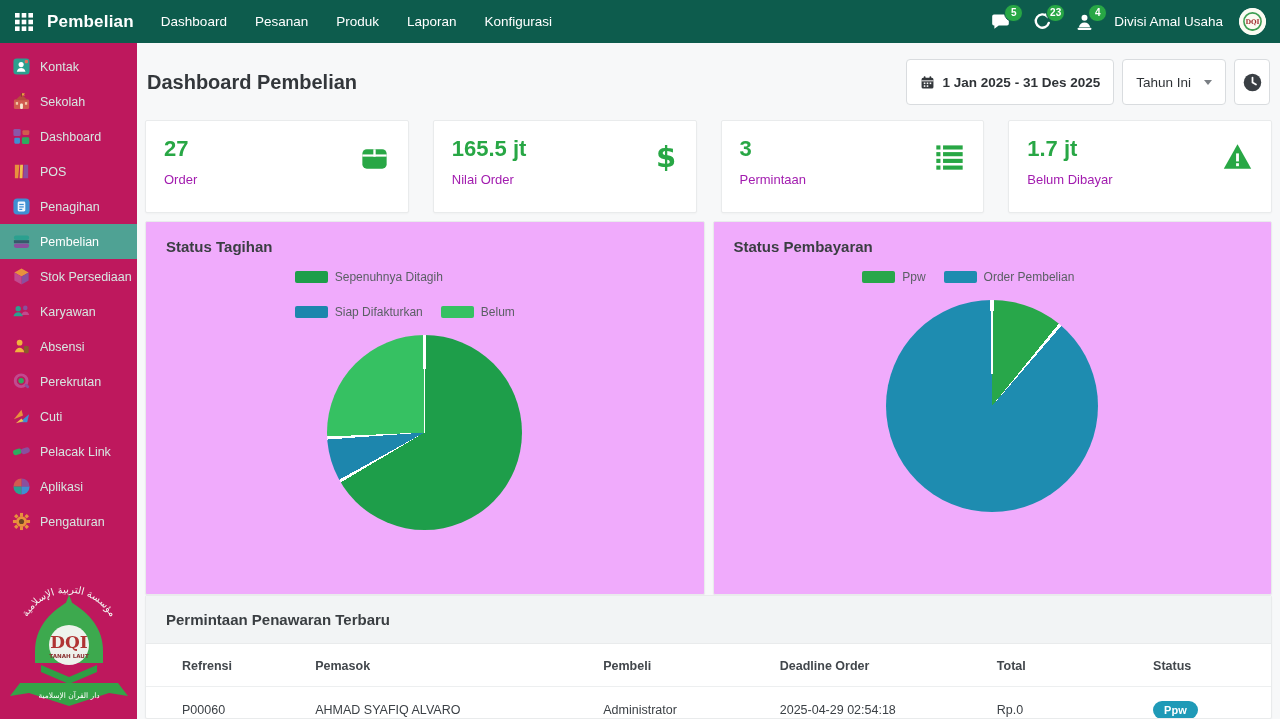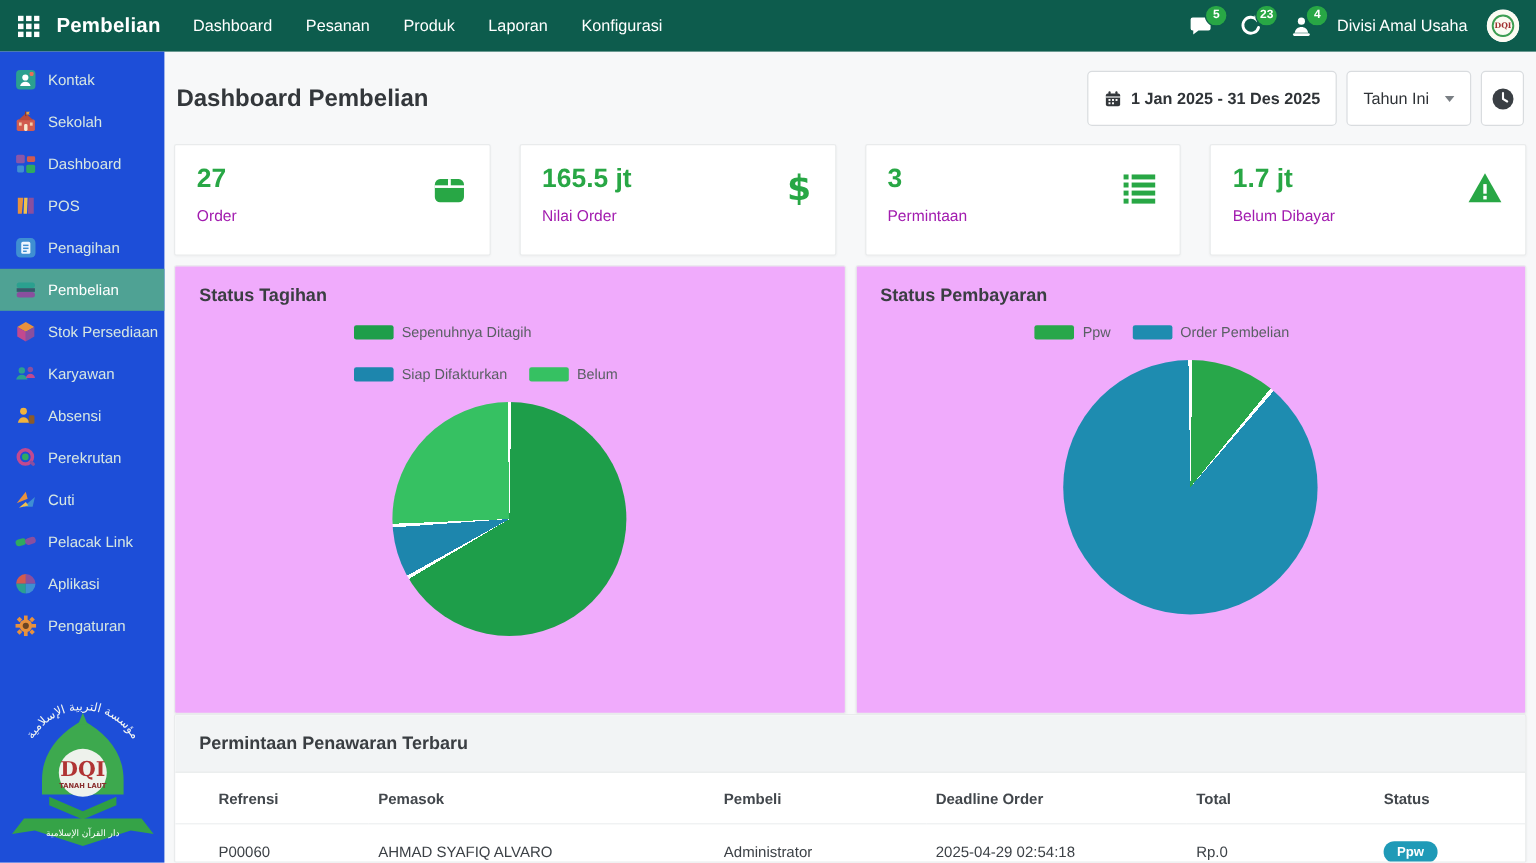--- a/index.html
+++ b/index.html
@@ -10,21 +10,21 @@
   .brand{font-size:17px;font-weight:600;margin:0 14px 0 9px;letter-spacing:.2px;white-space:nowrap}
   .menu{display:flex;gap:2px;list-style:none;margin:0;padding:0}
   .menu li{padding:7px 13px;font-size:13.5px;cursor:pointer;border-radius:3px;white-space:nowrap}
   .nav-right{margin-left:auto;display:flex;align-items:center;gap:16px}
   .nav-ico{position:relative;width:24px;height:22px;cursor:pointer}
   .nav-ico .badge{position:absolute;top:-7px;right:-9px;background:#28a745;border-radius:9px;min-width:11px;height:16px;font-size:10px;font-weight:700;display:flex;align-items:center;justify-content:center;padding:0 3px;border:1px solid #0d5c4d}
   .company{font-size:13.5px;white-space:nowrap;cursor:pointer}
   .avatar{width:27px;height:27px;border-radius:50%;overflow:hidden;background:#fff;cursor:pointer;flex:0 0 27px}
   
   .app{display:flex;height:676px}
-  .sidebar{width:137px;min-width:137px;background:#1d4ed8;display:flex;flex-direction:column;padding-top:6px;box-sizing:border-box}
+  .sidebar{width:137px;min-width:137px;background:#be185d;display:flex;flex-direction:column;padding-top:6px;box-sizing:border-box}
   .side-item{display:flex;align-items:center;gap:9px;padding:8px 8px 8px 12px;color:#d7e7e2;font-size:12.5px;cursor:pointer;white-space:nowrap}
   .side-item.active{background:#4fa294;color:#fff}
   .side-item .ico{width:19px;height:19px;flex:0 0 19px;display:flex}
   .org-logo{margin-top:auto;align-self:center;margin-bottom:2px}
   .main{flex:1;display:flex;flex-direction:column;padding:0 8px;box-sizing:border-box;overflow:hidden}
   
   .page-head{display:flex;align-items:center;padding:16px 2px 15px}
   .page-head h1{font-size:20px;font-weight:700;color:#33373b;margin:0}
   .head-controls{margin-left:auto;display:flex;gap:8px;align-items:center}
   .btn{background:#fff;border:1px solid #d9dcdf;border-radius:4px;height:46px;display:flex;align-items:center;gap:8px;padding:0 13px;font-size:13.5px;color:#2f3337;cursor:pointer;box-sizing:border-box}

